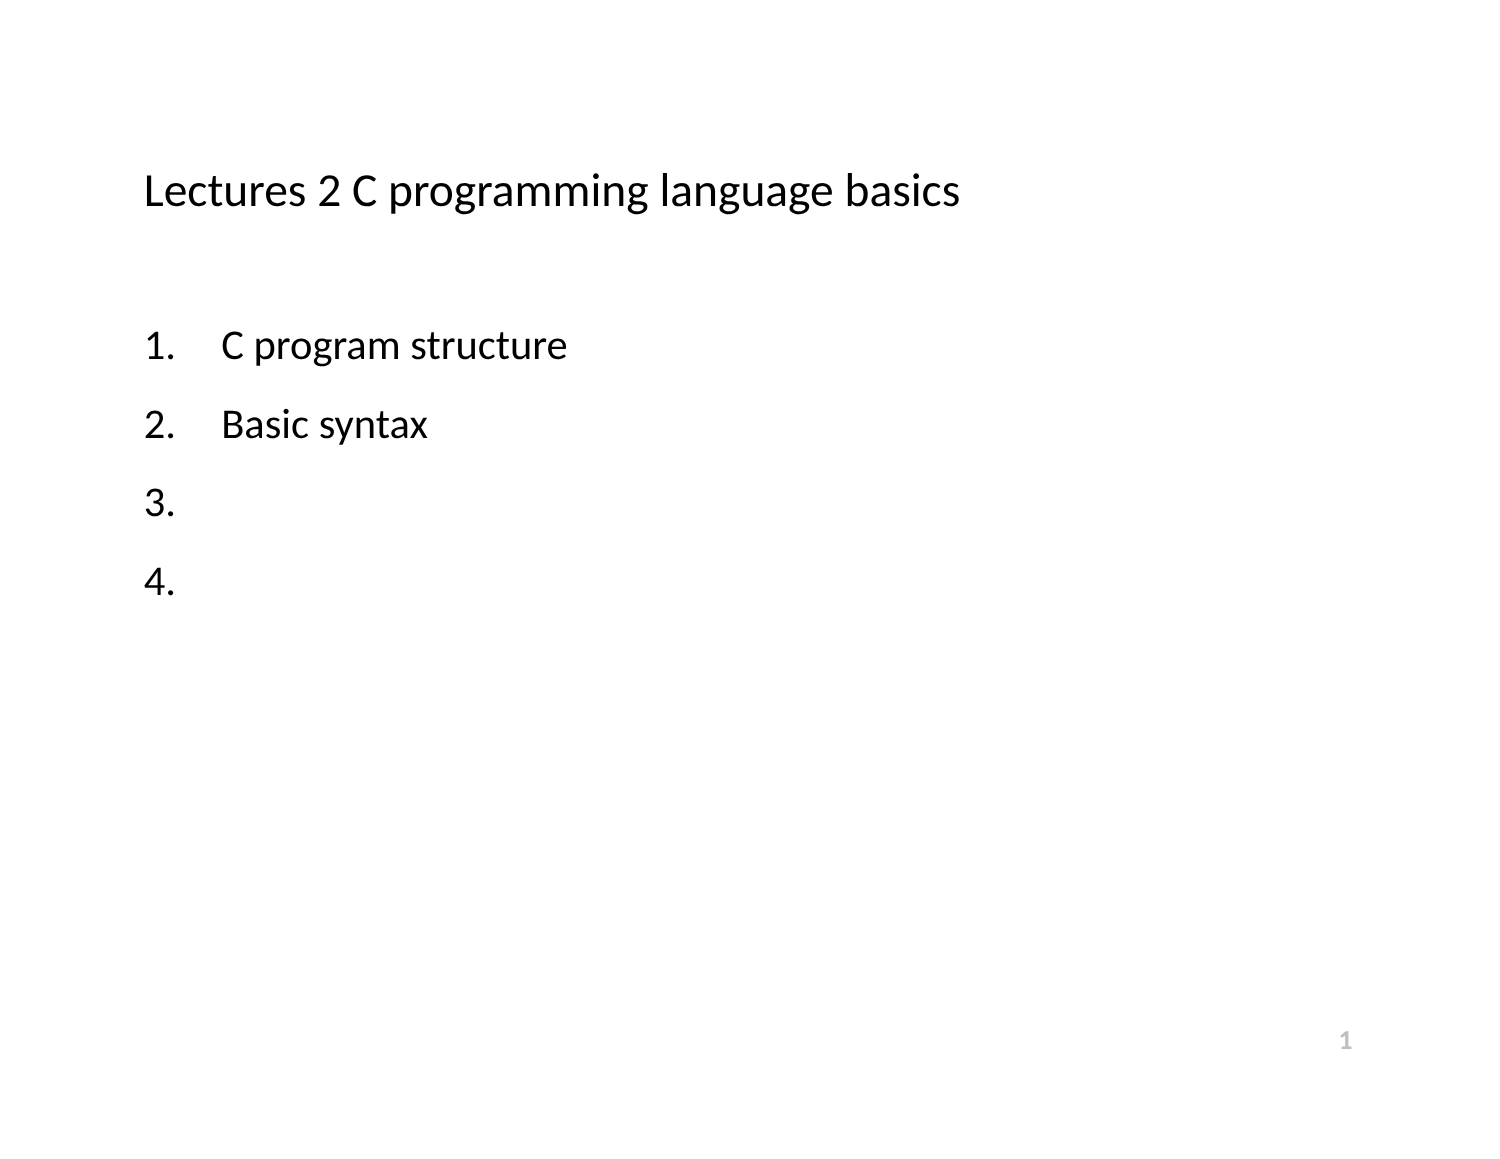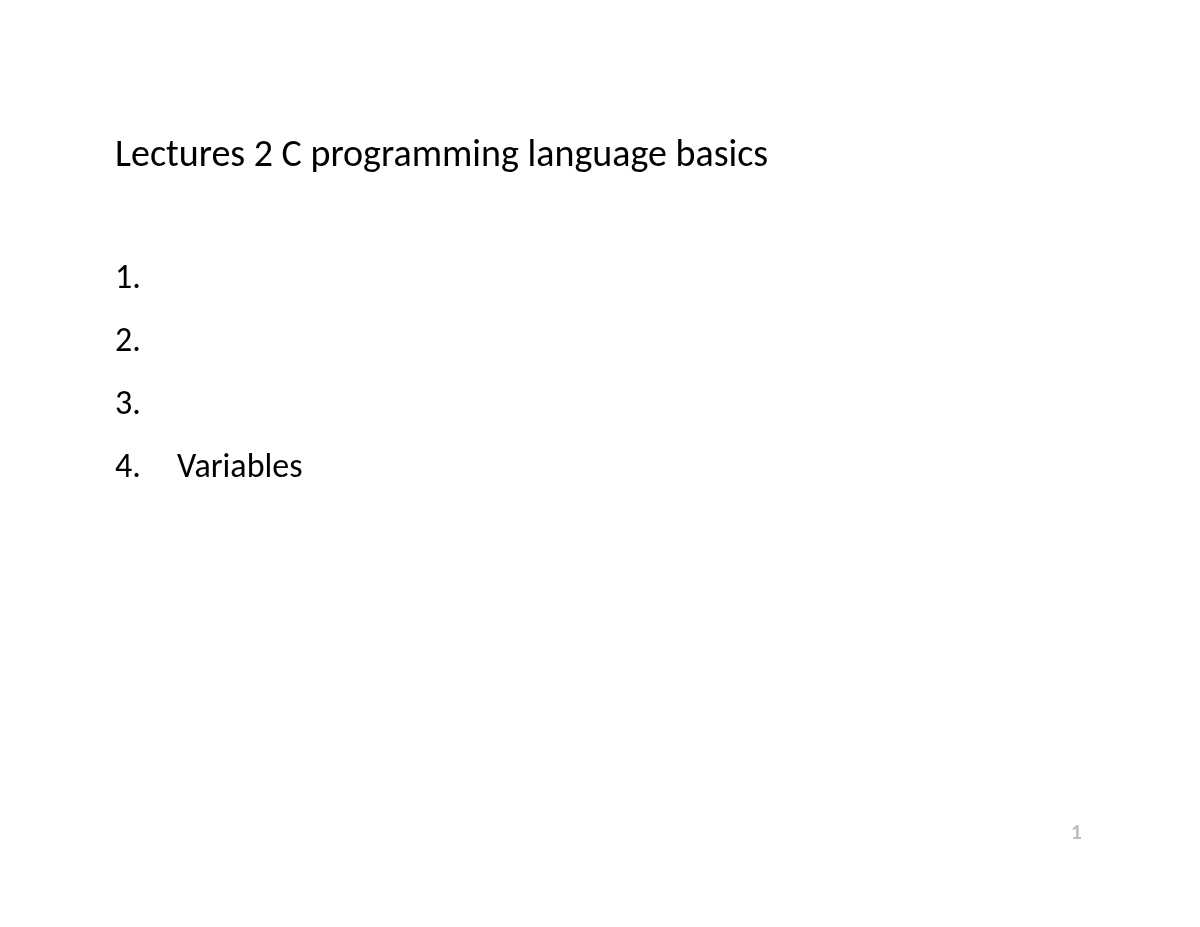--- a/index.html
+++ b/index.html
@@ -51,26 +51,27 @@
     }
   </style>
 </head>
 <body>
 
 <div class="slide">
   <h1 class="title">Lectures 2  C programming language basics</h1>
   <ol class="list">
     <li class="list-item">
       <span class="list-number">1.</span>
+      <span>C program structure</span>
     </li>
     <li class="list-item">
       <span class="list-number">2.</span>
+      <span>Basic syntax</span>
     </li>
     <li class="list-item">
       <span class="list-number">3.</span>
     </li>
     <li class="list-item">
       <span class="list-number">4.</span>
-      <span>Variables</span>
     </li>
   </ol>
   <div class="page-number">1</div>
 </div>
 
 </body></html>

